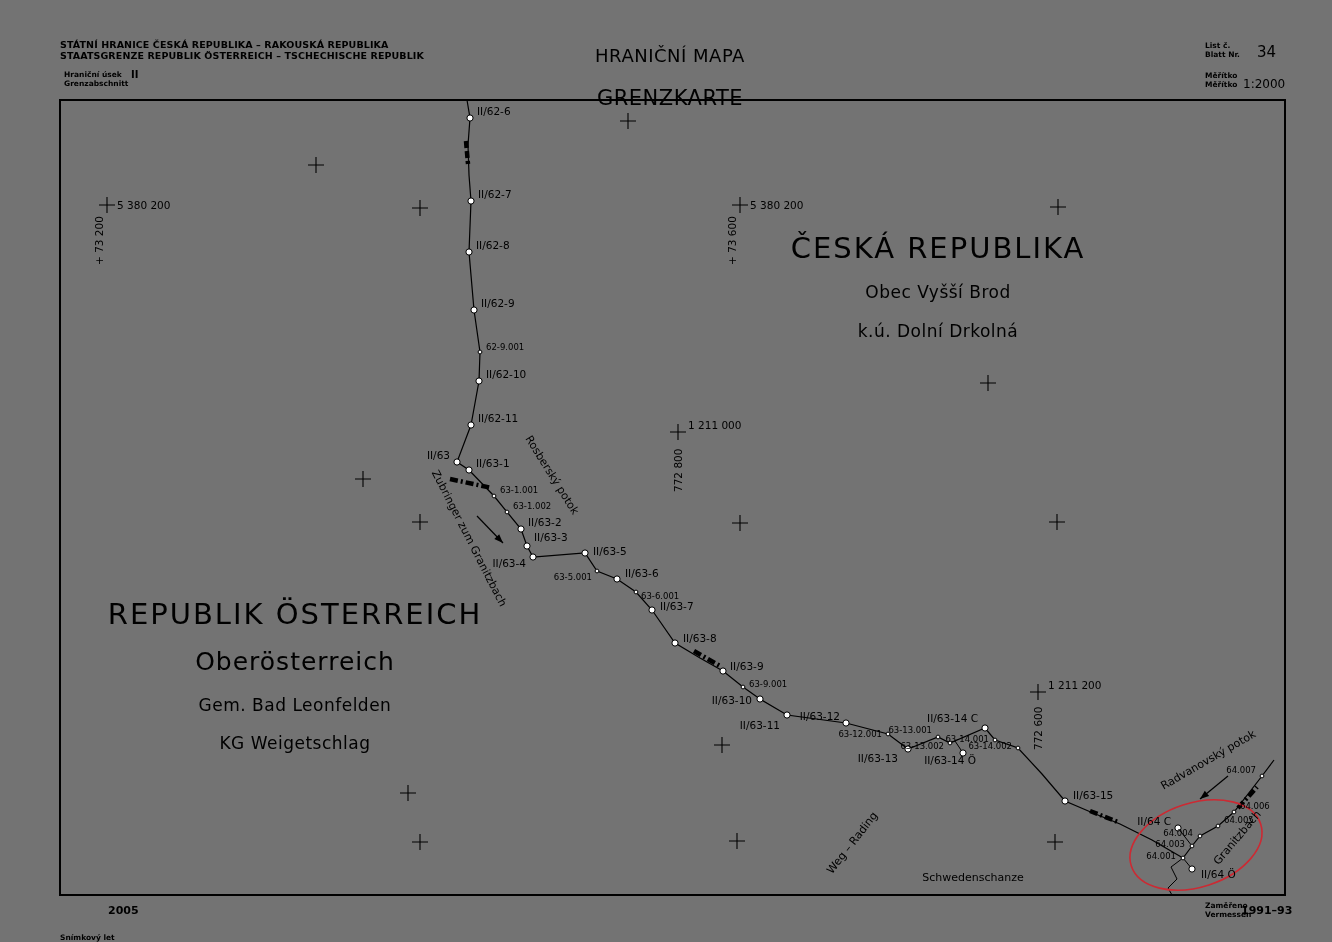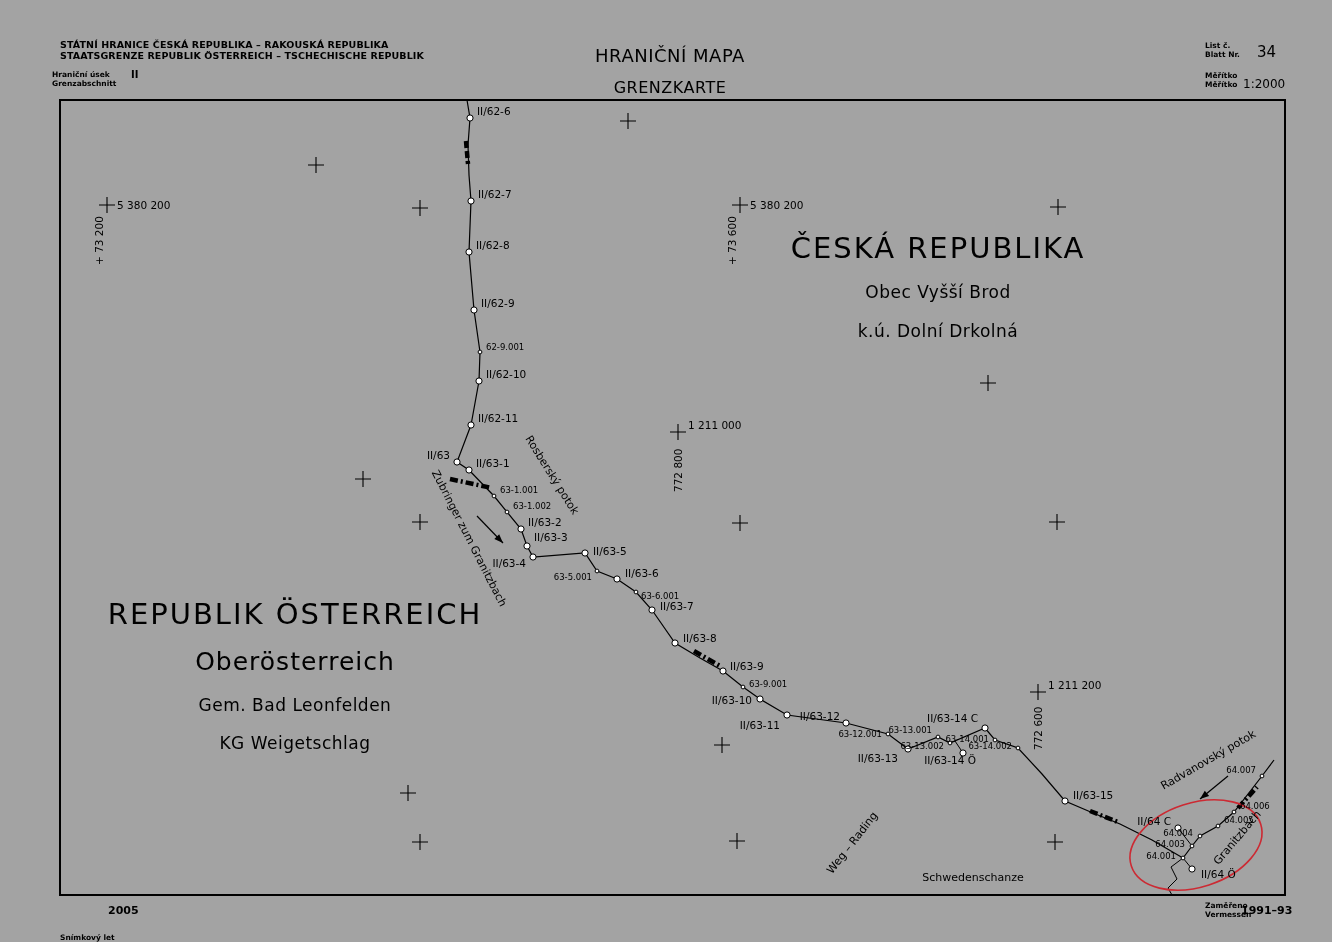--- a/index.html
+++ b/index.html
@@ -1,39 +1,39 @@
 <!DOCTYPE html>
 <html><head>
 <meta charset="utf-8">
 <style>
   html,body{margin:0;padding:0;background:#fff;}
-  .page{position:relative;width:1332px;height:942px;background:#a3a3a3;
+  .page{position:relative;width:1332px;height:942px;background:#737373;
         font-family:"DejaVu Sans",sans-serif;color:#000;overflow:hidden;}
   .abs{position:absolute;white-space:nowrap;}
   .hdr-title{font-size:9.5px;font-weight:bold;line-height:11px;letter-spacing:.1px;}
   .tiny{font-size:7.5px;font-weight:bold;line-height:9px;}
   .section-value{font-size:10px;font-weight:bold;}
   .center-title{text-align:center;font-weight:normal;}
   .center-title .l1{font-size:18px;letter-spacing:.5px;}
-  .center-title .l2{font-size:16px;margin-top:12px;letter-spacing:.5px;}
+  .center-title .l2{font-size:21px;margin-top:20px;letter-spacing:.5px;}
   .sheet-no{font-size:15px;}
   .scale-val{font-size:12px;font-weight:normal;}
   .foot-val{font-size:11px;font-weight:bold;}
   svg text{font-family:"DejaVu Sans",sans-serif;fill:#000;}
 </style>
 </head>
 <body>
 
 <div class="page">
 
   <div class="abs hdr-title" style="left:60px;top:39px">
     <div>STÁTNÍ HRANICE ČESKÁ REPUBLIKA – RAKOUSKÁ REPUBLIKA</div>
     <div>STAATSGRENZE REPUBLIK ÖSTERREICH – TSCHECHISCHE REPUBLIK</div>
   </div>
-  <div class="abs tiny" style="left:52px;top:70px">
+  <div class="abs tiny" style="left:64px;top:70px">
     <div>Hraniční úsek</div>
     <div>Grenzabschnitt</div>
   </div>
   <div class="abs section-value" style="left:131px;top:69px">II</div>
 
   <div class="abs center-title" style="left:520px;top:45px;width:300px">
     <div class="l1">HRANIČNÍ MAPA</div>
     <div class="l2">GRENZKARTE</div>
   </div>
 

